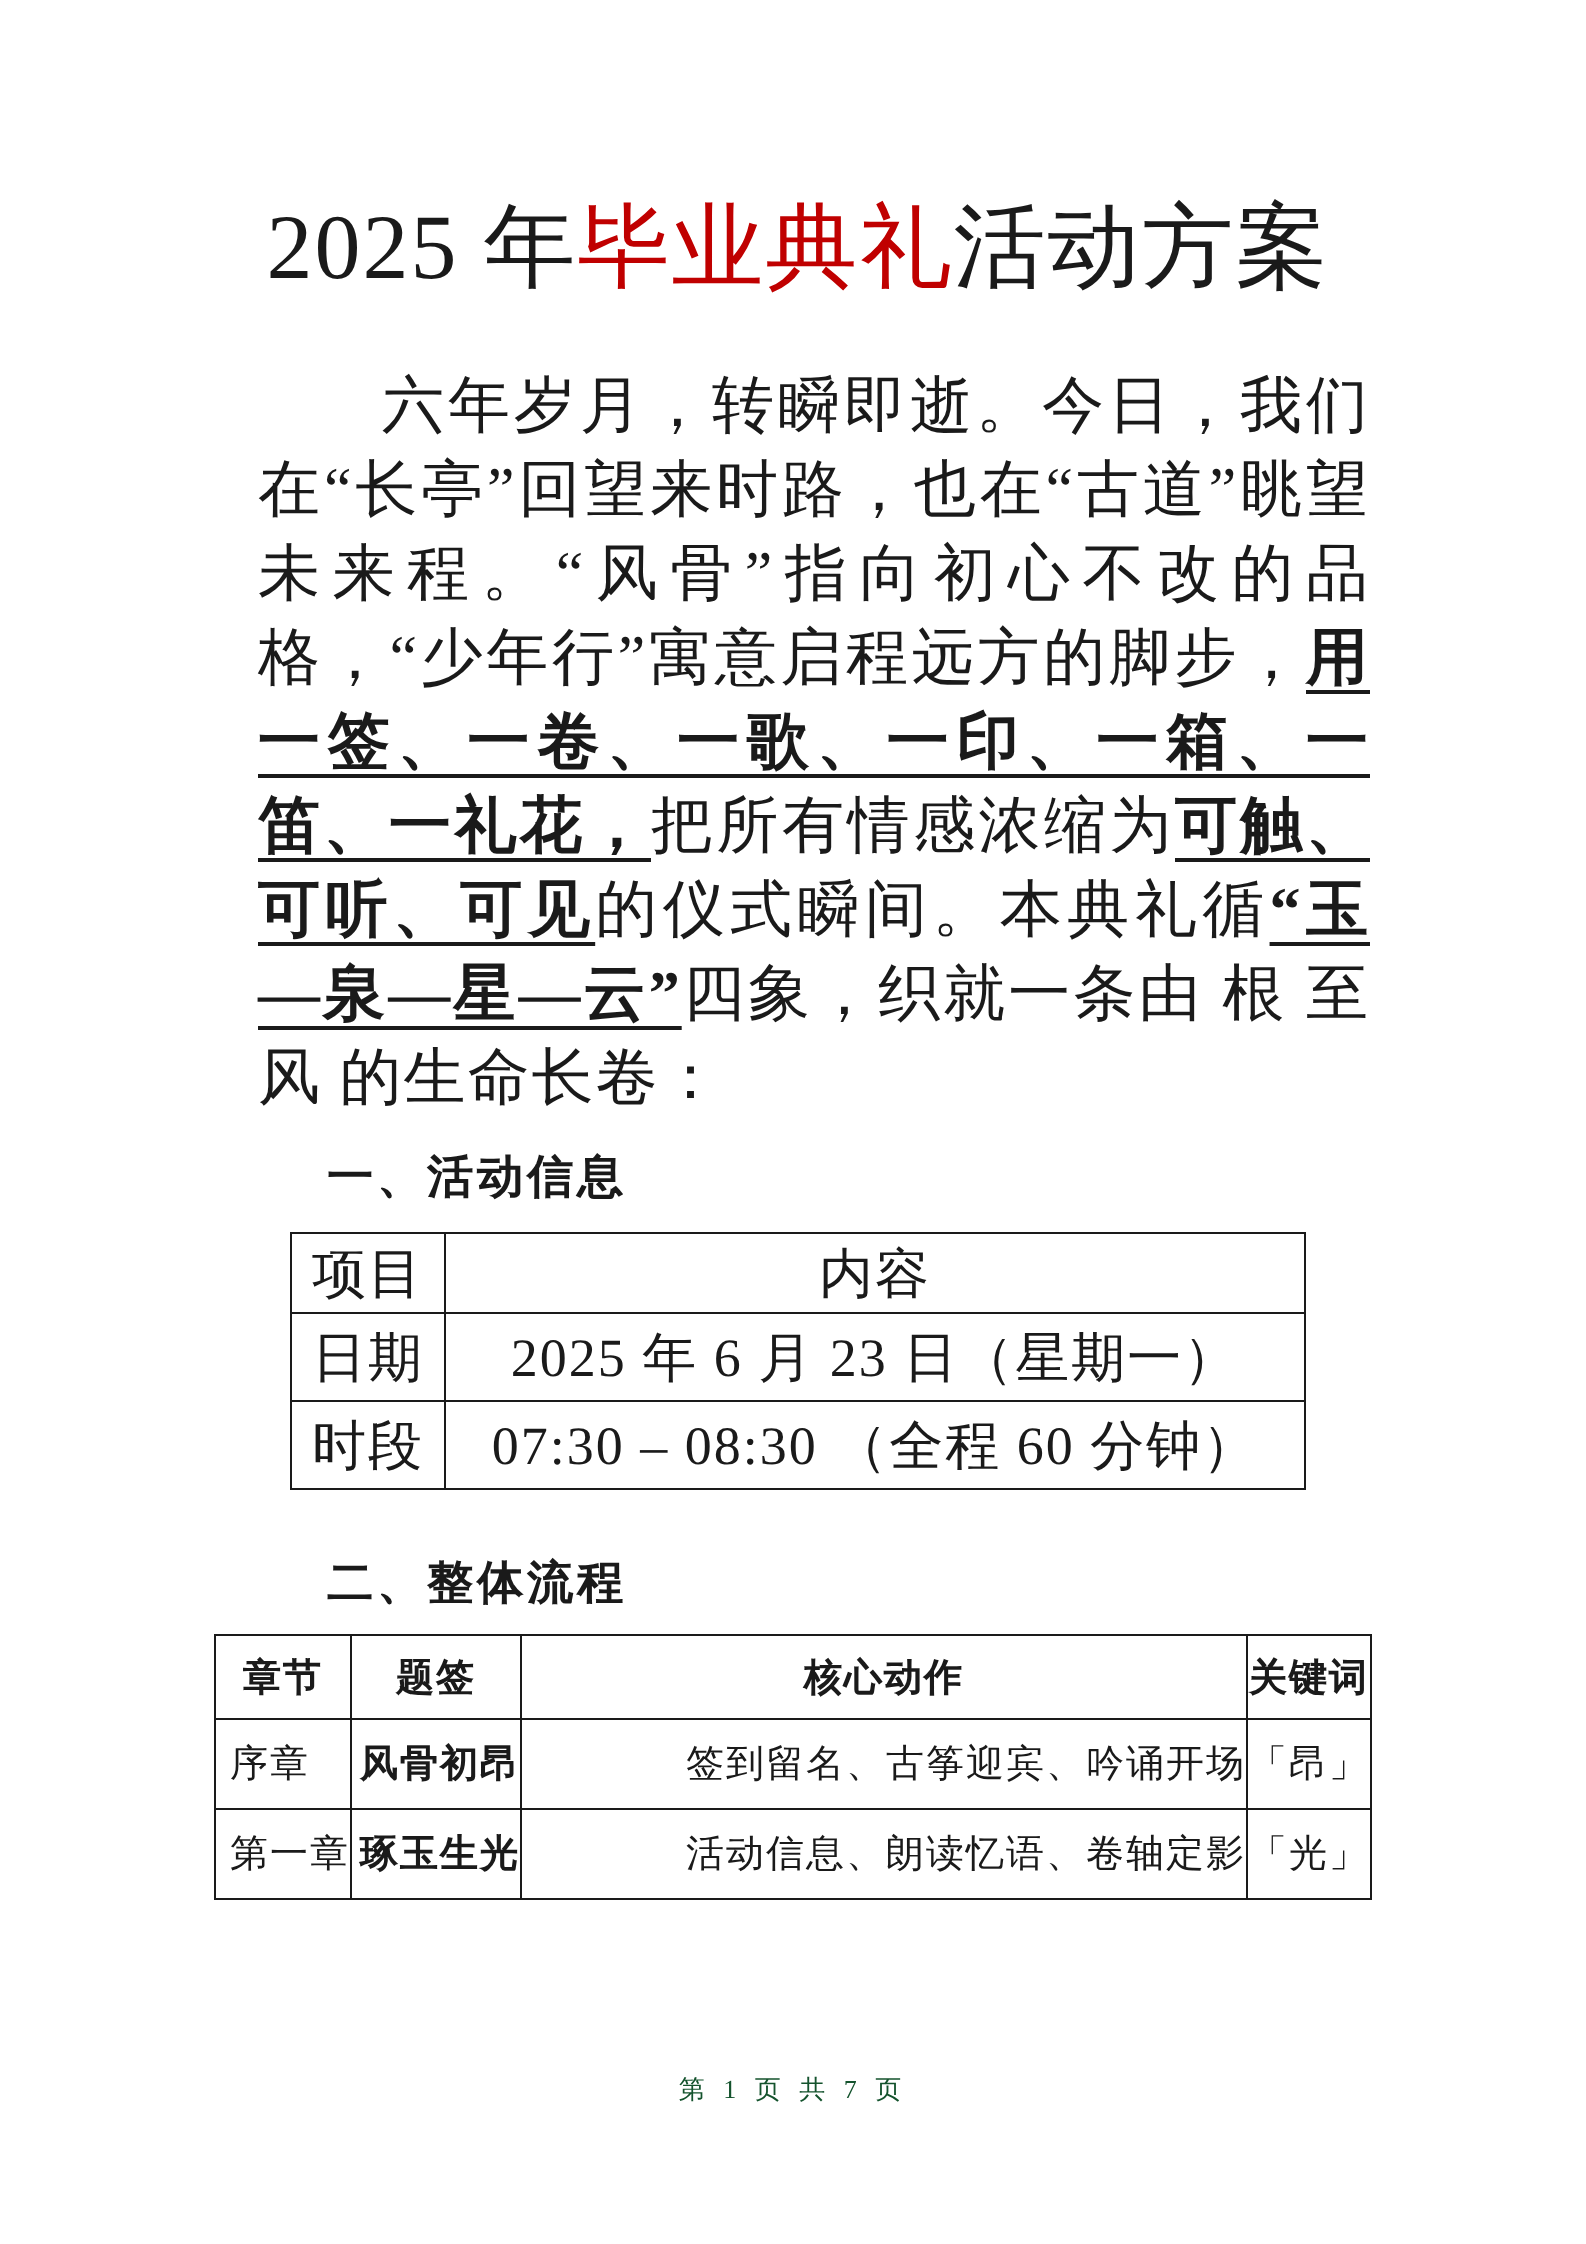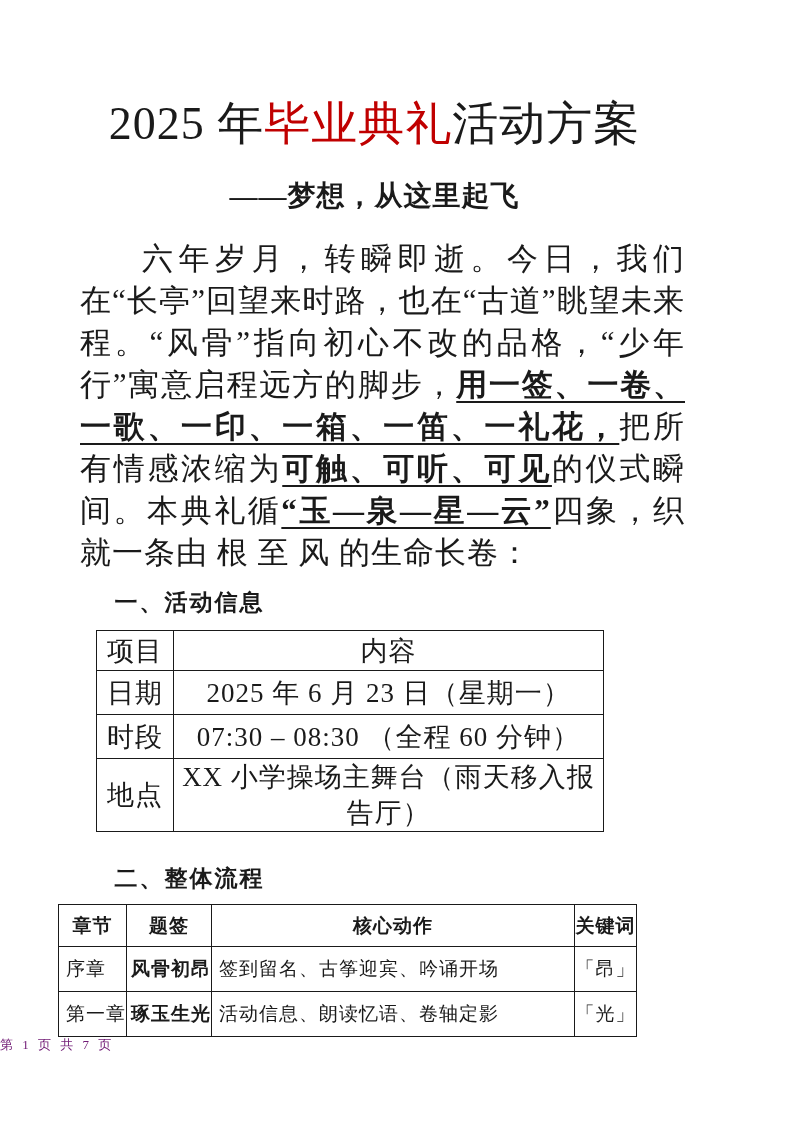--- a/index.html
+++ b/index.html
@@ -6,21 +6,21 @@
   html, body { background: #ffffff; }
   .page {
     position: relative;
     width: 793px;
     height: 1122px;
     background: #ffffff;
     color: #1a1a1a;
     font-family: "Liberation Serif", "DejaVu Serif", serif;
     overflow: hidden;
   }
-  .content { padding: 0 108px 0 64px; }
+  .content { padding: 0 108px 0 113px; }
 
   .doc-title {
     margin-top: 88px;
     text-align: center;
     font-size: 46px;
     font-weight: 400;
     line-height: 72px;
     letter-spacing: 1px;
     white-space: nowrap;
   }
@@ -73,43 +73,42 @@
   table.flow {
     width: 578px;
     margin: 10px 0 0 -6px;
     font-size: 19px;
     letter-spacing: 1px;
   }
   .flow th { height: 42px; font-weight: 700; text-align: center; }
   .flow td { height: 45px; text-align: center; }
   .flow td:nth-child(1) { text-align: left; padding-left: 7px; }
   .flow td:nth-child(2) { font-weight: 700; text-align: right; }
-  .flow td:nth-child(3) { text-align: left; padding-left: 7px; }
+  .flow td:nth-child(3) { text-align: right; padding-left: 7px; }
 
   .page-footer {
     position: absolute;
     top: 1036px;
     left: 0;
     width: 100%;
-    text-align: left;
+    text-align: center;
     font-size: 13px;
     letter-spacing: 3px;
-    color: #701a75;
+    color: #14532d;
     font-family: Liberation Serif, serif;
   }
 </style>
 </head>
 <body>
 
 <div class="page">
   <div class="content">
 
     <h1 class="doc-title"><span>2025 年</span><span style="color: rgb(192, 0, 0);">毕业典礼</span><span>活动方案</span></h1>
 
-    <h2 class="doc-subtitle">——梦想，从这里起飞</h2>
 
     <p class="intro"><span>六年岁月，转瞬即逝。今日，我们在“长亭”回望来时路，也在“古道”眺望未来程。“风骨”指向初心不改的品格，“少年行”寓意启程远方的脚步，</span><span class="b u">用一签、一卷、一歌、一印、一箱、一笛、一礼花，</span><span>把所有情感浓缩为</span><span class="b u">可触、可听、可见</span><span>的仪式瞬间。本典礼循</span><span class="b u">“玉—泉—星—云”</span><span>四象，织就一条由 根 至 风 的生命长卷：</span></p>
 
     <section>
       <h3 class="section-heading sh-1">一、活动信息</h3>
       <table class="info">
         <colgroup>
             <col style="width:77px">
             <col style="width:430px">
           </colgroup>
@@ -120,24 +119,20 @@
             </tr>
           </thead>
         <tbody>
             <tr>
               <td>日期</td>
               <td>2025 年 6 月 23 日（星期一）</td>
             </tr>
             <tr>
               <td>时段</td>
               <td>07:30 – 08:30 （全程 60 分钟）</td>
-            </tr>
-            <tr>
-              <td>地点</td>
-              <td>XX 小学操场主舞台（雨天移入报告厅）</td>
             </tr>
           </tbody>
       </table>
     </section>
 
     <section>
       <h3 class="section-heading sh-2">二、整体流程</h3>
       <table class="flow">
         <colgroup>
             <col style="width:68px">

